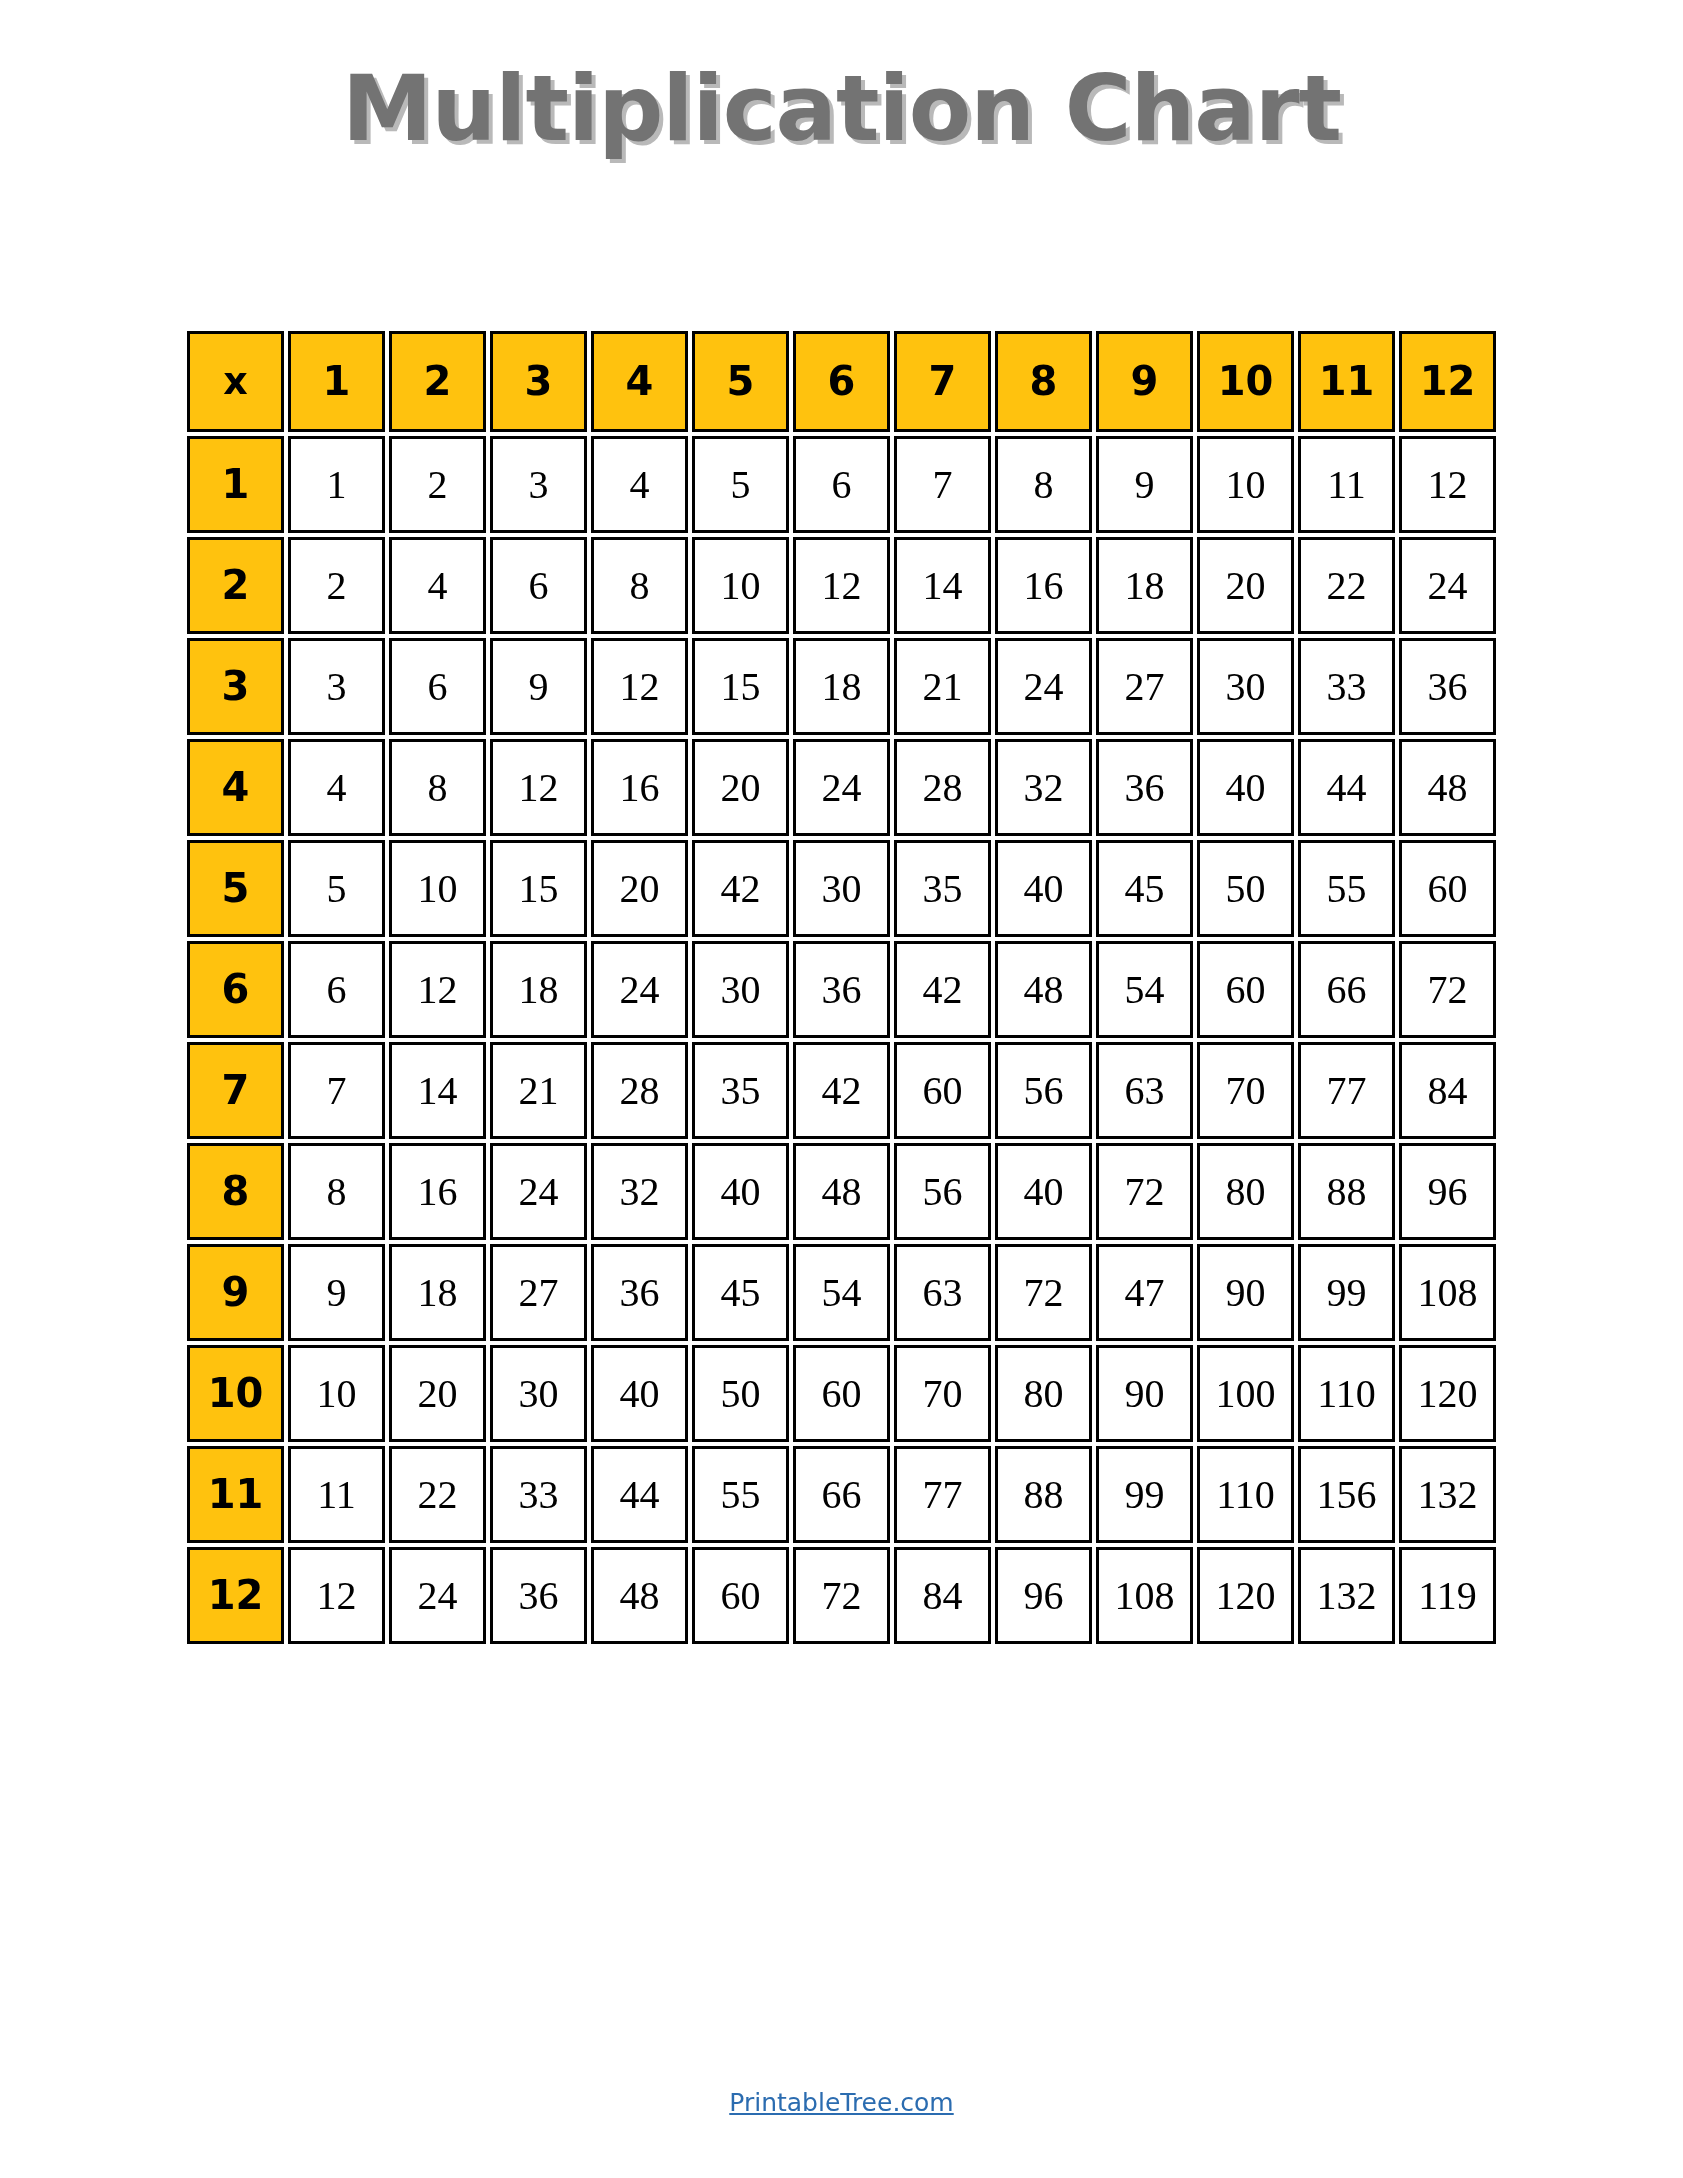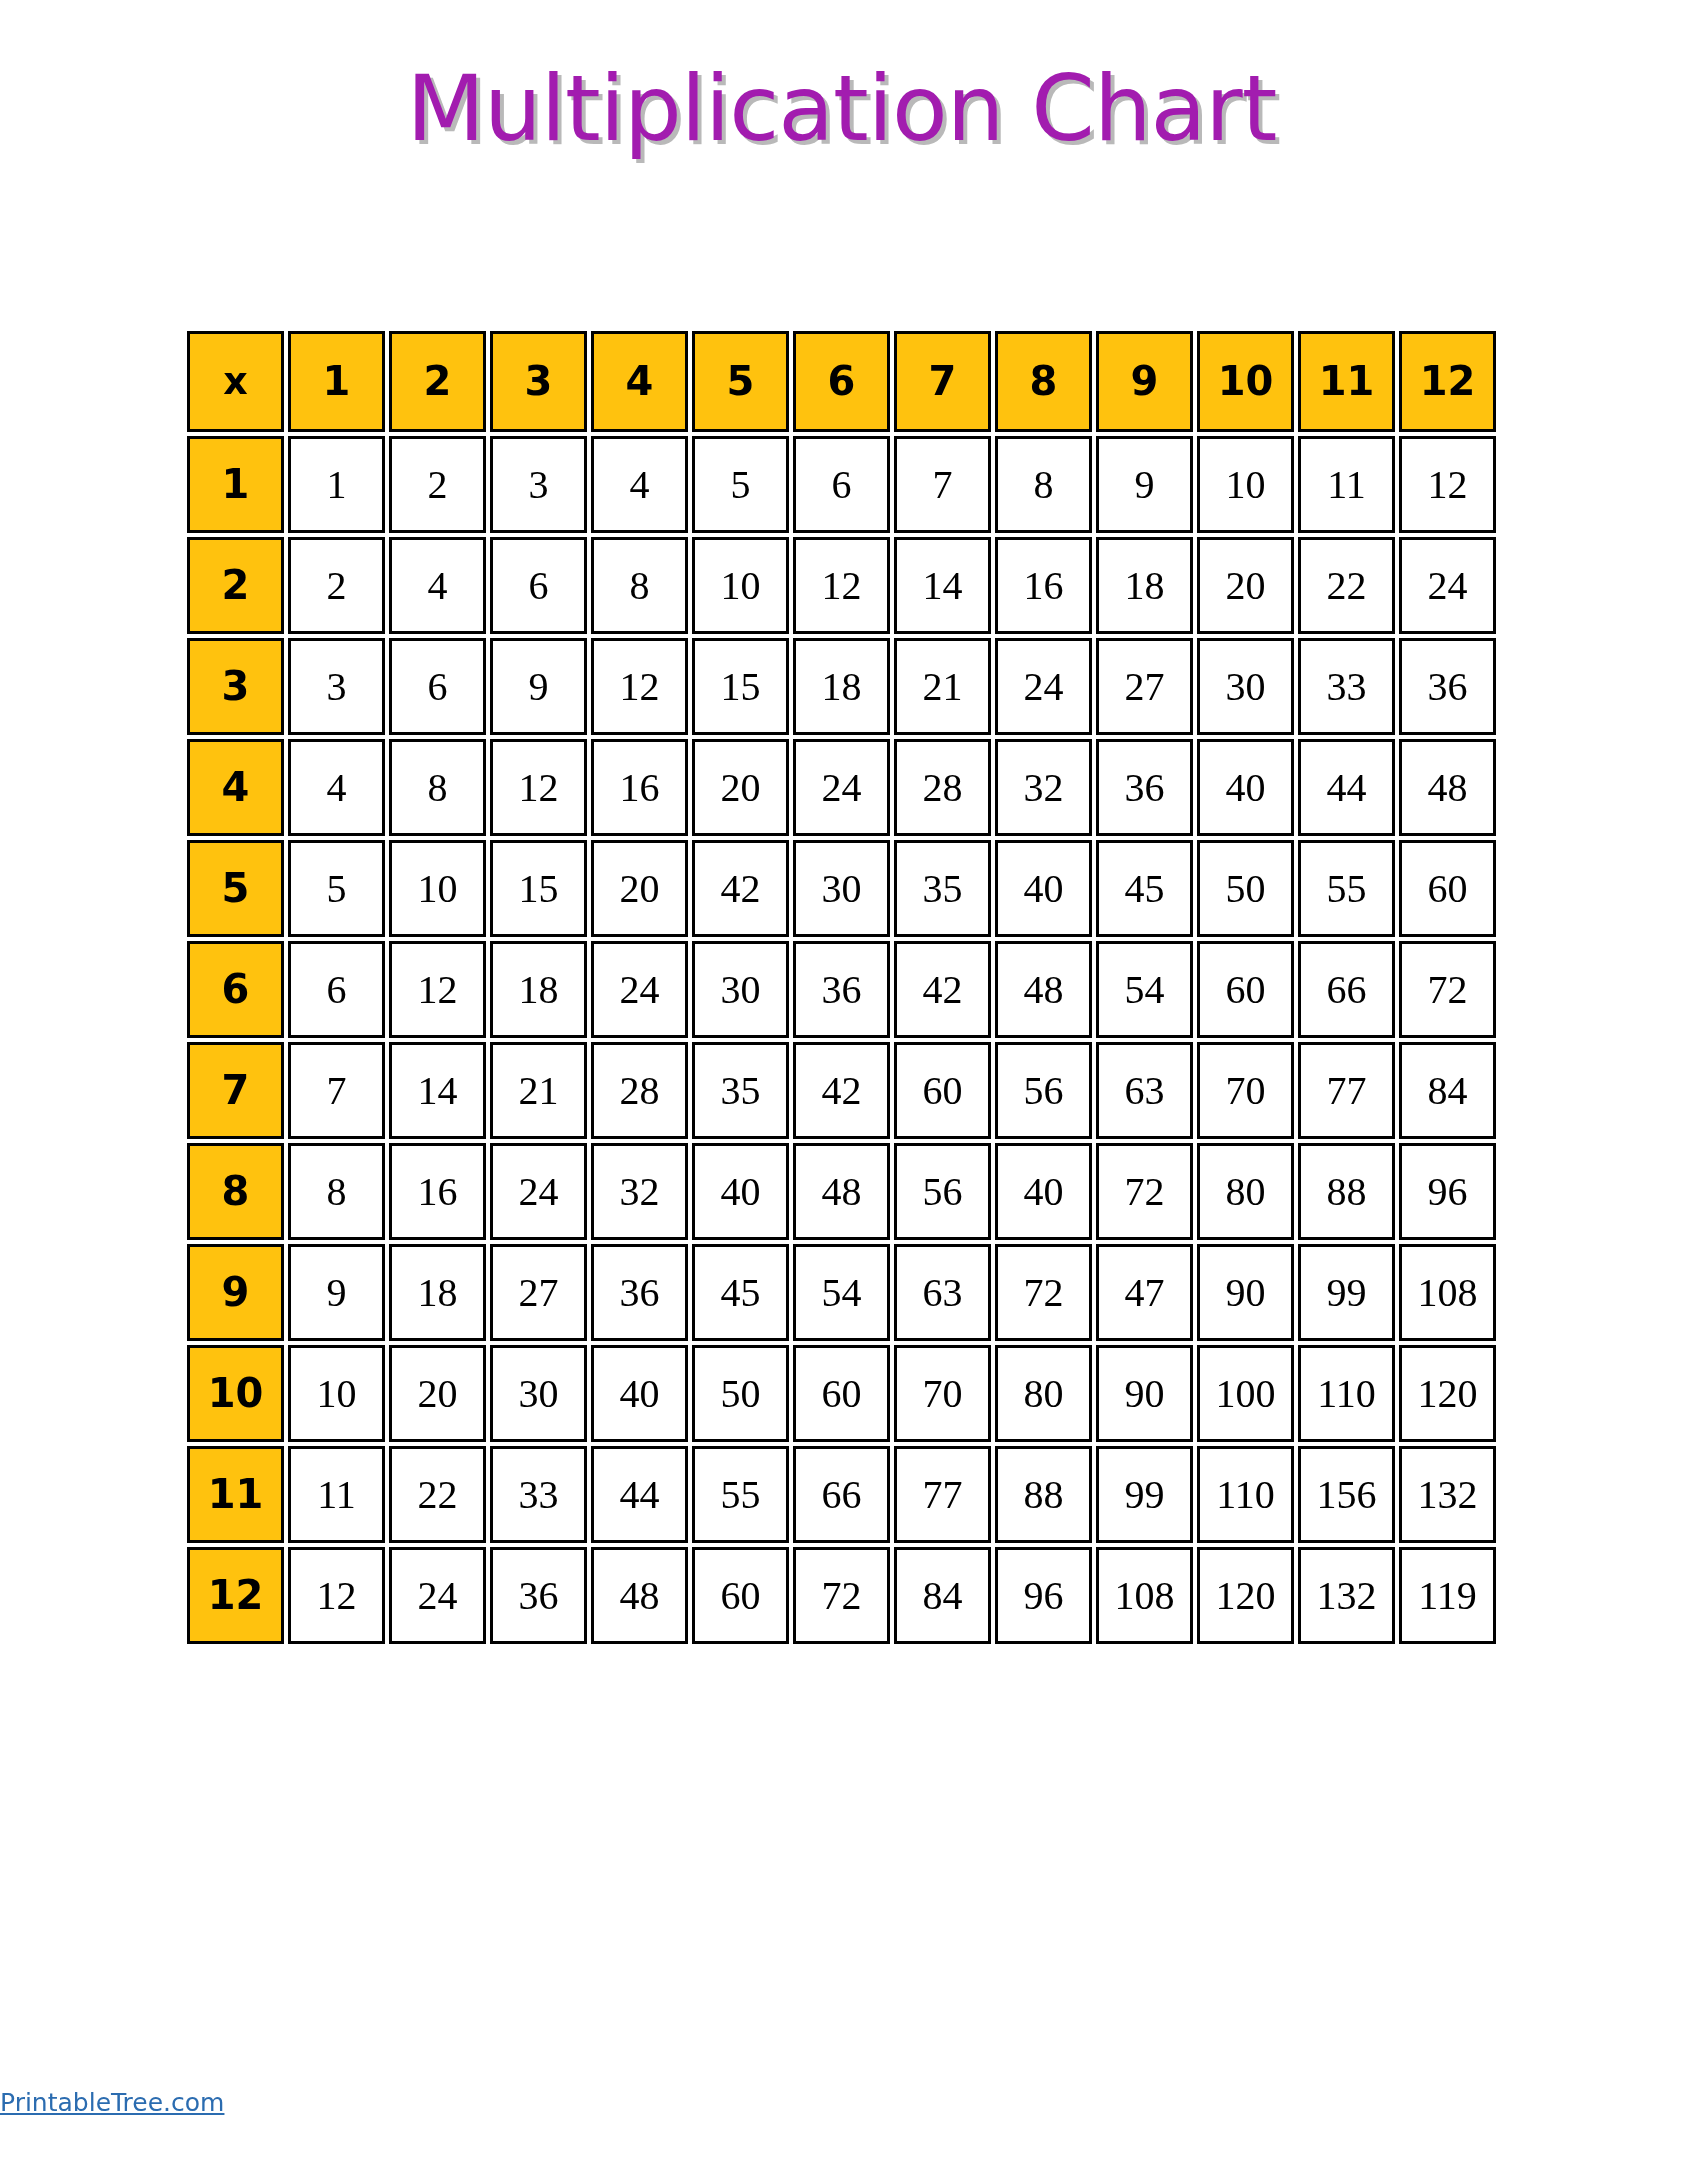--- a/index.html
+++ b/index.html
@@ -20,24 +20,24 @@
     height: 2178px;
     box-sizing: border-box;
     display: flex;
     flex-direction: column;
     align-items: center;
   }
 
   .title {
     margin-top: 61px;
     font-family: "DejaVu Sans", sans-serif;
-    font-weight: normal;
+    font-weight: bold;
     font-size: 91px;
     letter-spacing: -1px;
-    color: #a21caf;
+    color: #737373;
     text-shadow: 4px 4px 0 #b9b9b9;
     line-height: 1.05;
   }
 
   .table-wrap {
     margin-top: 109px;
   }
 
   table.mult {
     border-collapse: separate;
@@ -72,21 +72,21 @@
 
   table.mult td.corner {
     font-size: 38px;
   }
 
   .footer {
     position: absolute;
     bottom: 61px;
     left: 0;
     right: 0;
-    text-align: left;
+    text-align: center;
   }
 
   .footer a {
     font-family: "DejaVu Sans", sans-serif;
     font-size: 25px;
     color: #2b6cb0;
     text-decoration: underline;
   }
 </style>
 </head>

